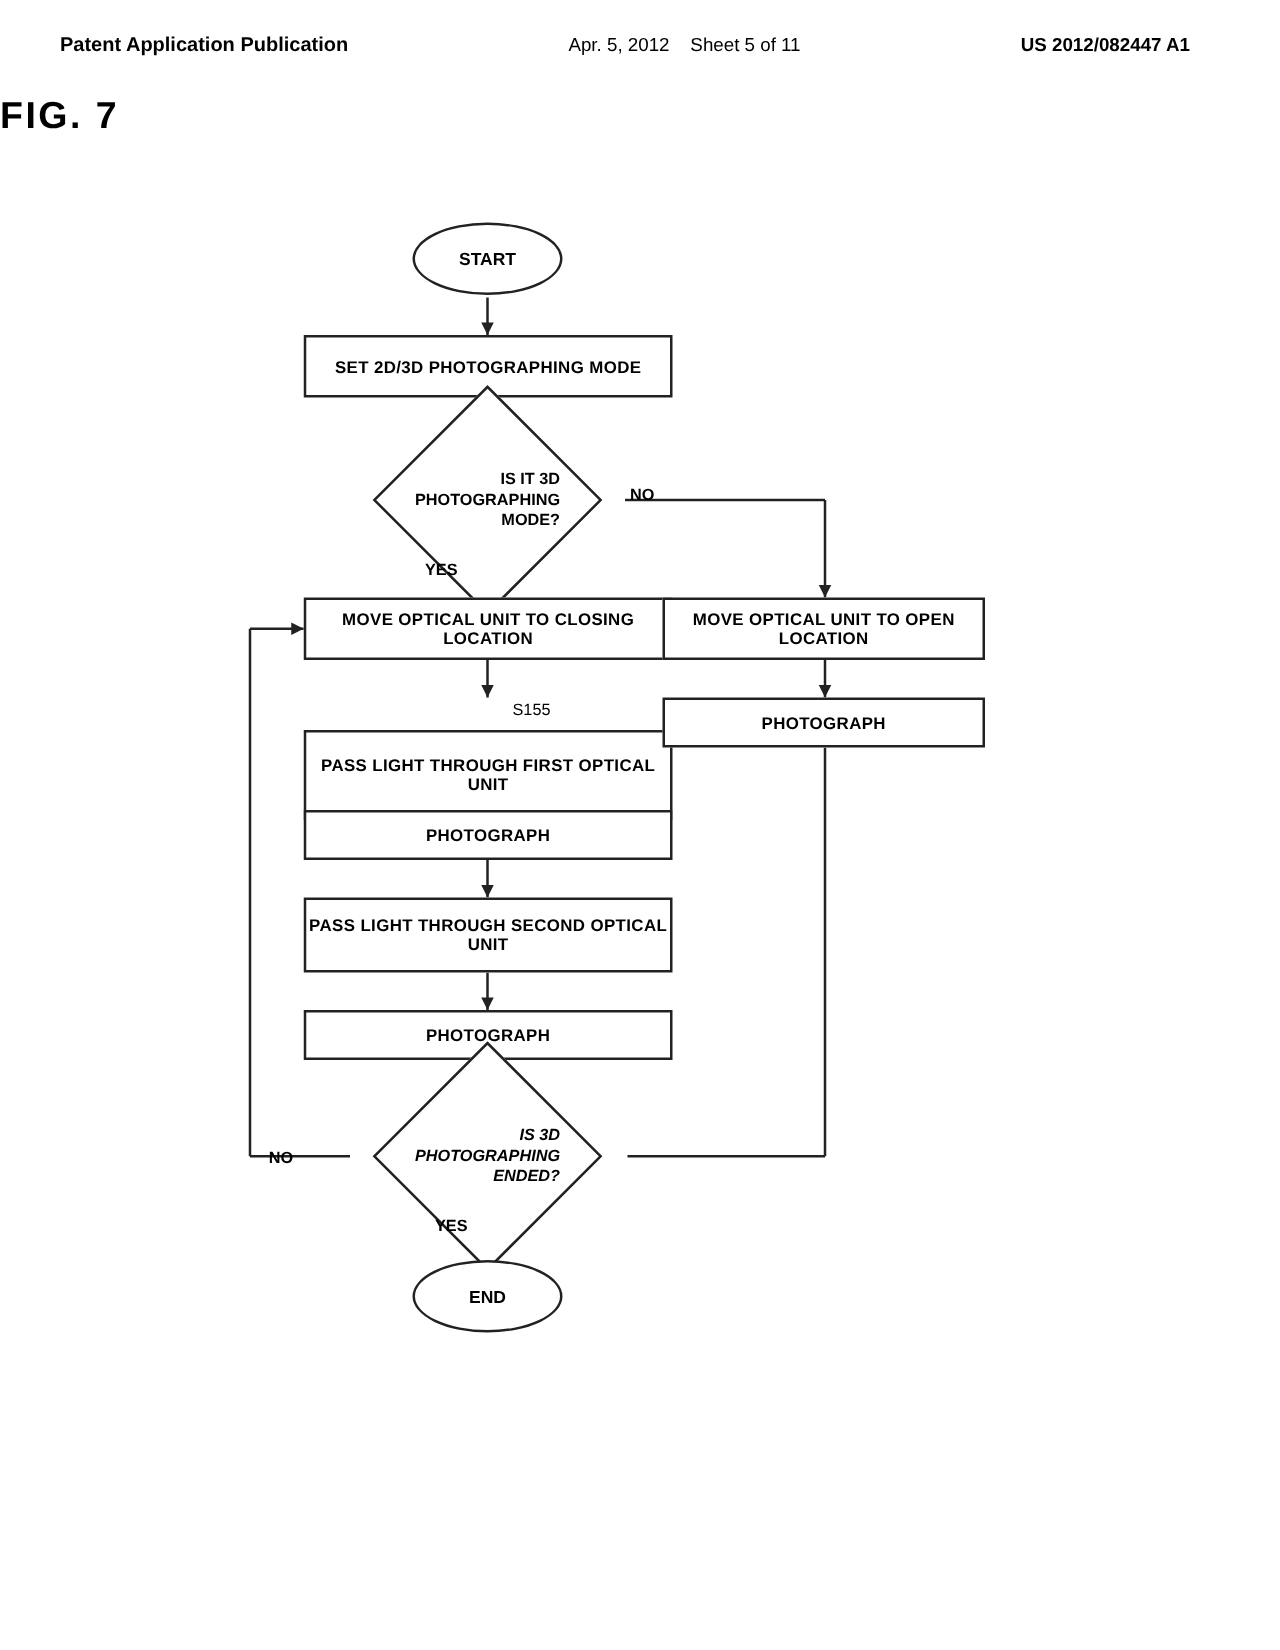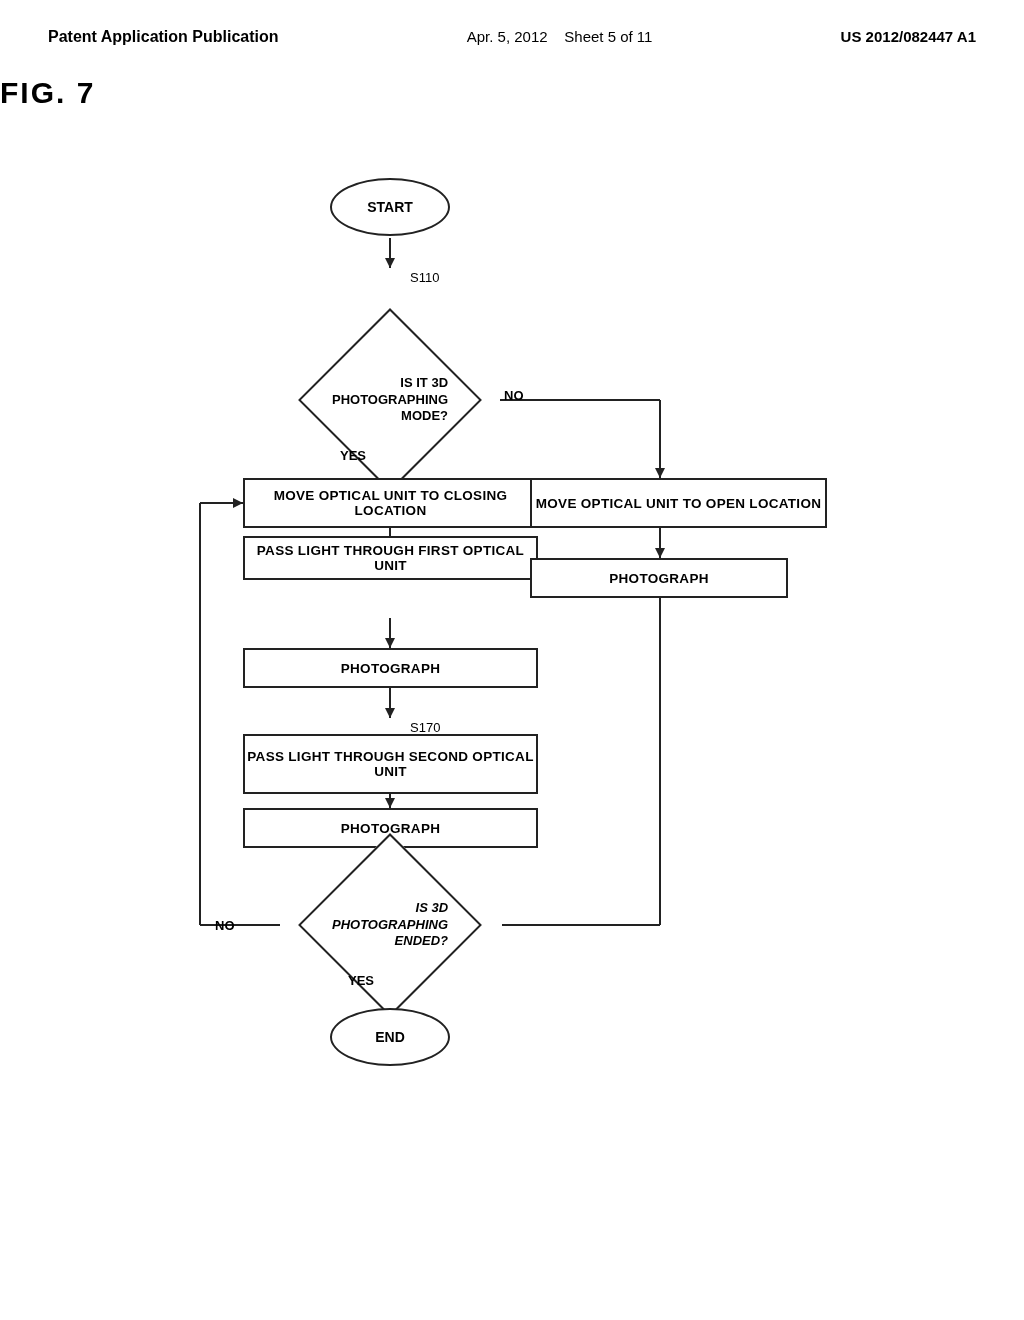--- a/index.html
+++ b/index.html
@@ -9,21 +9,21 @@
       background: #fff;
       font-family: Arial, sans-serif;
       position: relative;
       overflow: hidden;
     }
 
     .header {
       display: flex;
       justify-content: space-between;
       align-items: flex-start;
-      padding: 28px 48px 0 48px;
+      padding: 28px 72px 0 48px;
       font-size: 15px;
     }
     .header-left {
       font-weight: bold;
       font-size: 16px;
     }
     .header-center {
       text-align: left;
       font-size: 15px;
     }
@@ -175,20 +175,23 @@
   </svg>
 
   <div class="oval" style="left:330px; top:58px; width:120px; height:58px;">
     <span>START</span>
   </div>
 
   <div class="step-label" style="left:410px; top:150px;">
     <span>S110</span>
   </div>
 
+  <div class="box" style="left:243px; top:148px; width:295px; height:50px;">
+    <span>SET 2D/3D PHOTOGRAPHING MODE</span>
+  </div>
 
   <div class="step-label" style="left:410px; top:236px;">
     <span>S120</span>
   </div>
 
   <div class="diamond" style="left:280px; top:235px; width:220px; height:90px;">
     <div class="diamond-inner" style="width:130px; height:130px; top:-20px; left:45px;"></div>
     <div class="diamond-text">
       IS IT 3D<br>PHOTOGRAPHING<br>MODE?
     </div>
@@ -207,37 +210,37 @@
   </div>
 
   <div class="box" style="left:243px; top:358px; width:295px; height:50px;">
     <span>MOVE OPTICAL UNIT TO CLOSING LOCATION</span>
   </div>
 
   <div class="step-label" style="left:410px; top:440px;">
     <span>S155</span>
   </div>
 
-  <div class="box" style="left:243px; top:416px; width:295px; height:44px;">
+  <div class="box" style="left:243px; top:464px; width:295px; height:72px;">
     <span>PASS LIGHT THROUGH FIRST OPTICAL UNIT</span>
   </div>
 
   <div class="step-label" style="left:410px; top:530px;">
     <span>S160</span>
   </div>
 
   <div class="box" style="left:243px; top:528px; width:295px; height:40px;">
     <span>PHOTOGRAPH</span>
   </div>
 
   <div class="step-label" style="left:410px; top:600px;">
     <span>S170</span>
   </div>
 
-  <div class="box" style="left:243px; top:598px; width:295px; height:60px;margin-top:16px;">
+  <div class="box" style="left:243px; top:598px; width:295px; height:60px;">
     <span>PASS LIGHT THROUGH SECOND OPTICAL UNIT</span>
   </div>
 
   <div class="step-label" style="left:410px; top:690px;">
     <span>S180</span>
   </div>
 
   <div class="box" style="left:243px; top:688px; width:295px; height:40px;">
     <span>PHOTOGRAPH</span>
   </div>
@@ -262,21 +265,21 @@
   </div>
 
   <div class="oval" style="left:330px; top:888px; width:120px; height:58px;">
     <span>END</span>
   </div>
 
   <div class="step-label" style="left:680px; top:360px;">
     <span>S130</span>
   </div>
 
-  <div class="box" style="left:530px; top:358px; width:297px; height:50px;">
+  <div class="box" style="left:530px; top:358px; width:258px; height:50px;">
     <span>MOVE OPTICAL UNIT TO OPEN LOCATION</span>
   </div>
 
   <div class="step-label" style="left:680px; top:440px;">
     <span>S140</span>
   </div>
 
   <div class="box" style="left:530px; top:438px; width:258px; height:40px;">
     <span>PHOTOGRAPH</span>
   </div>

